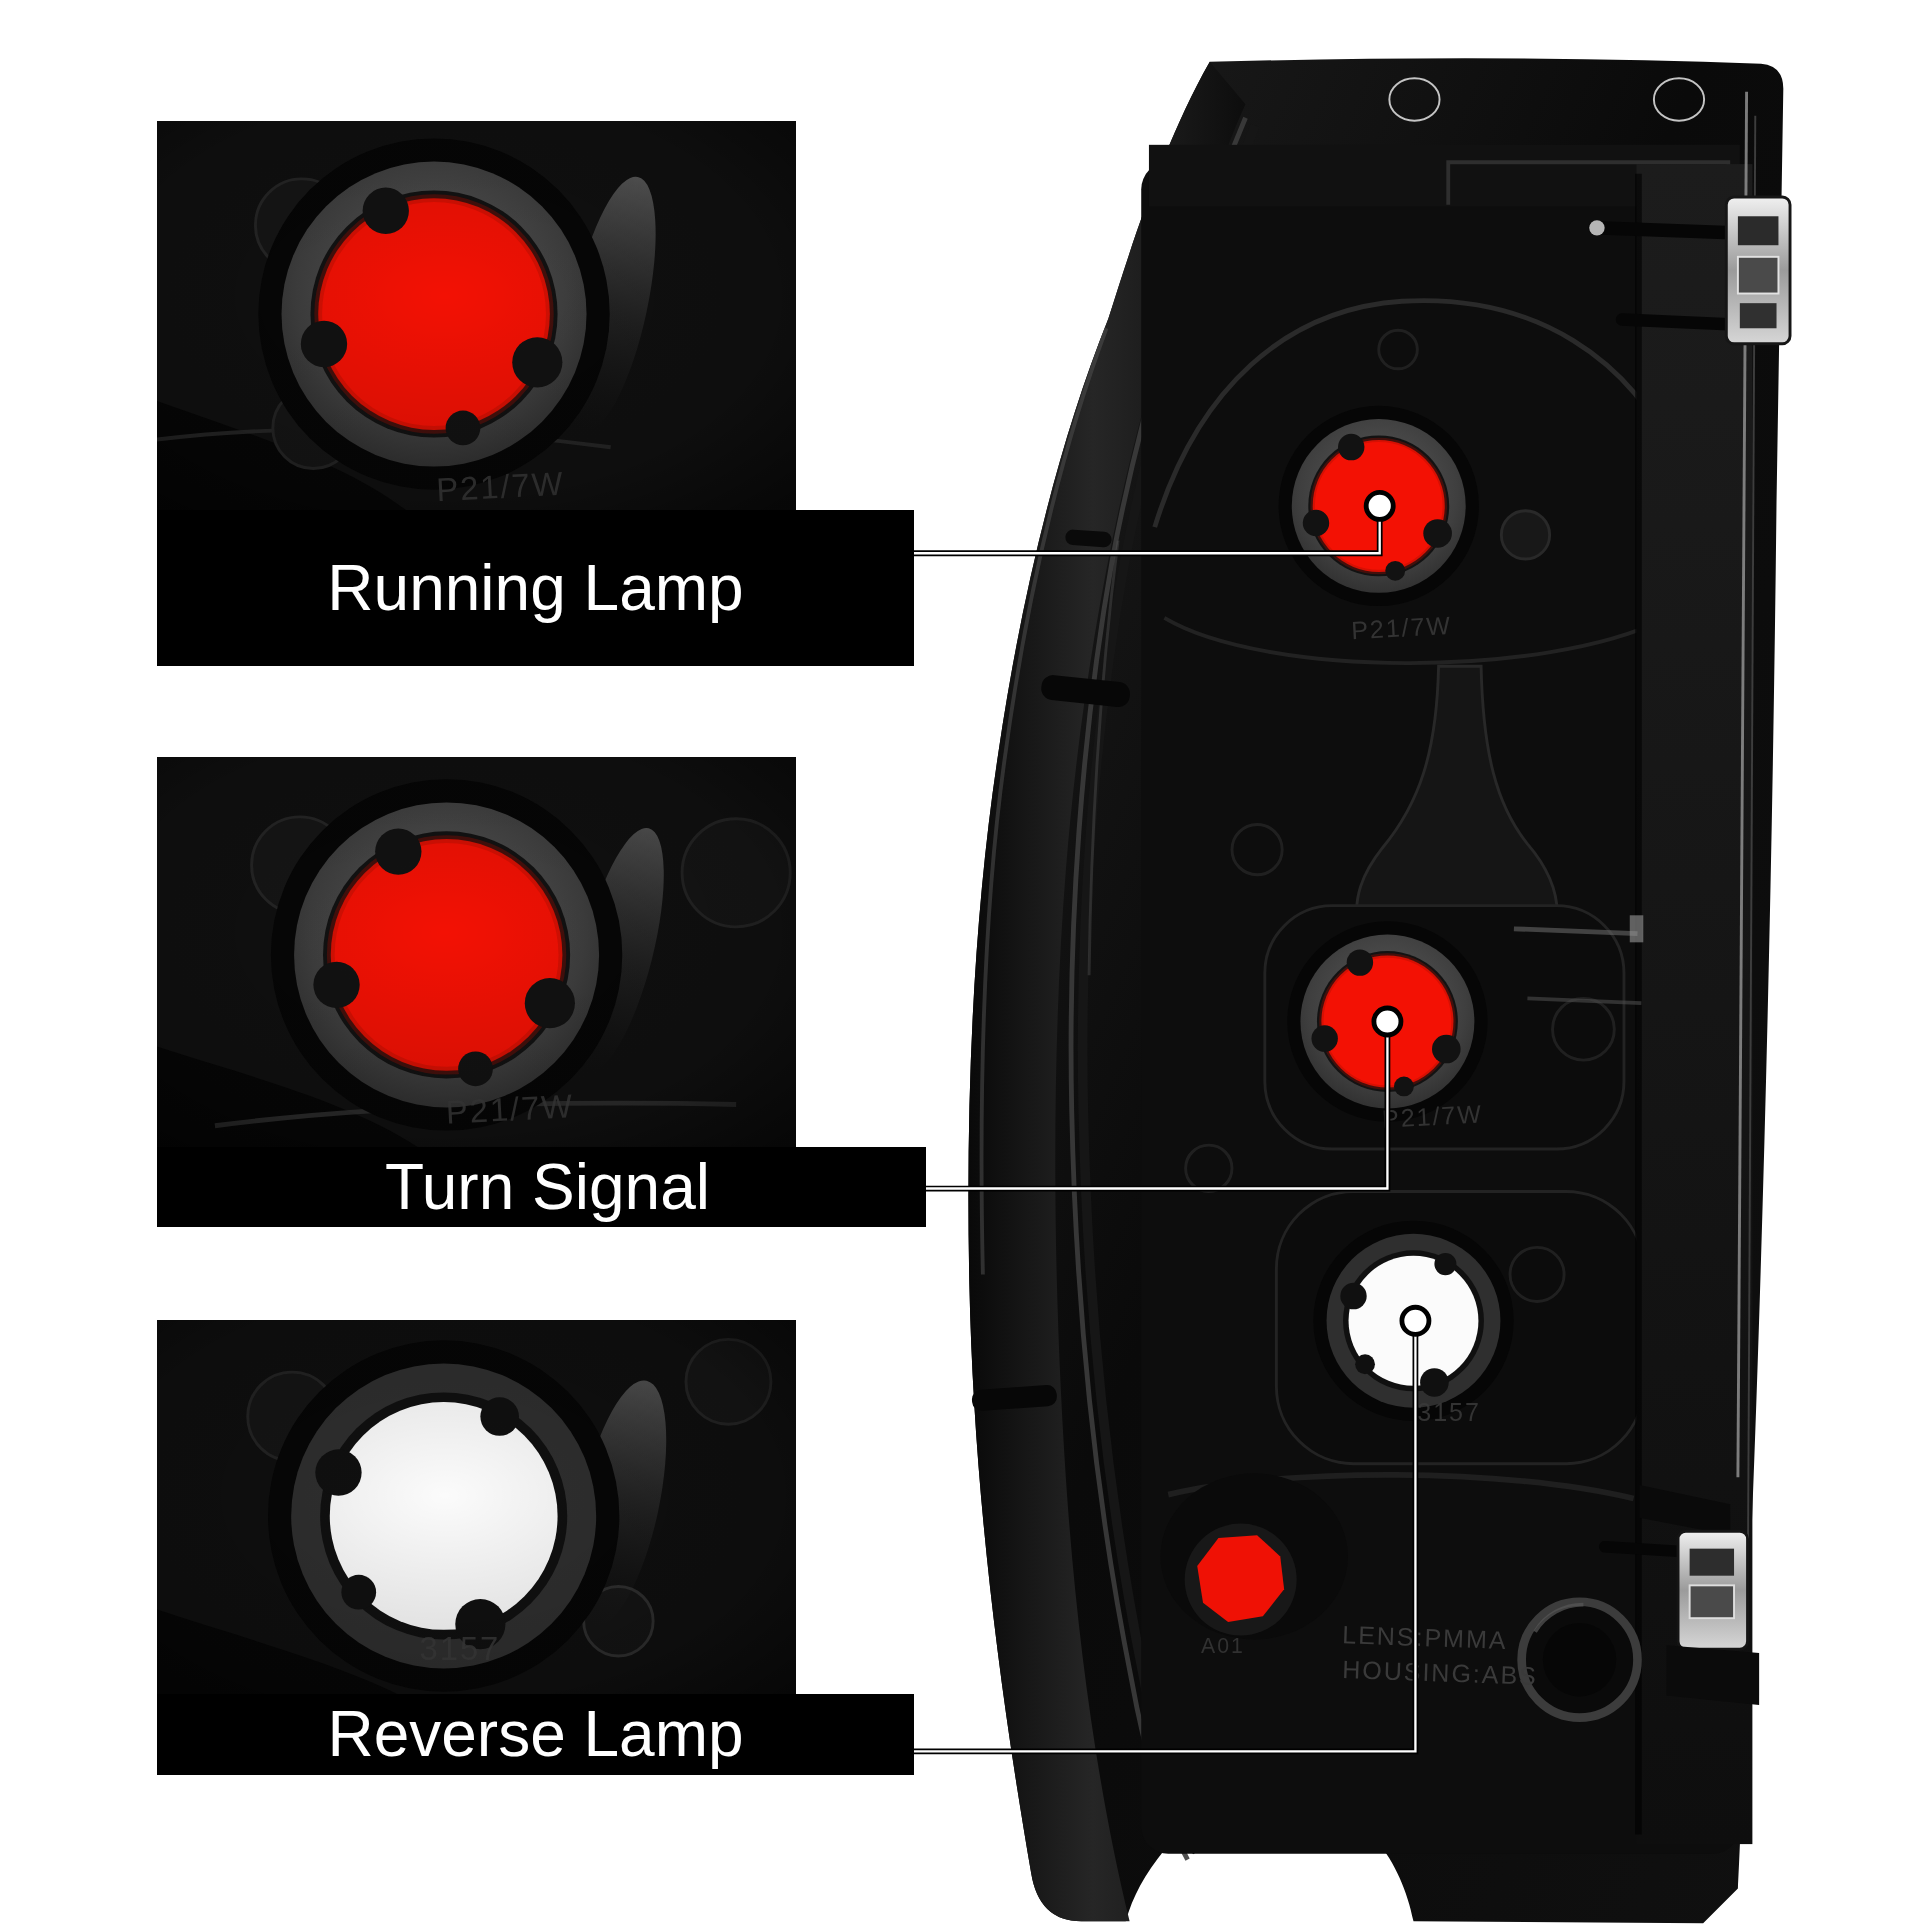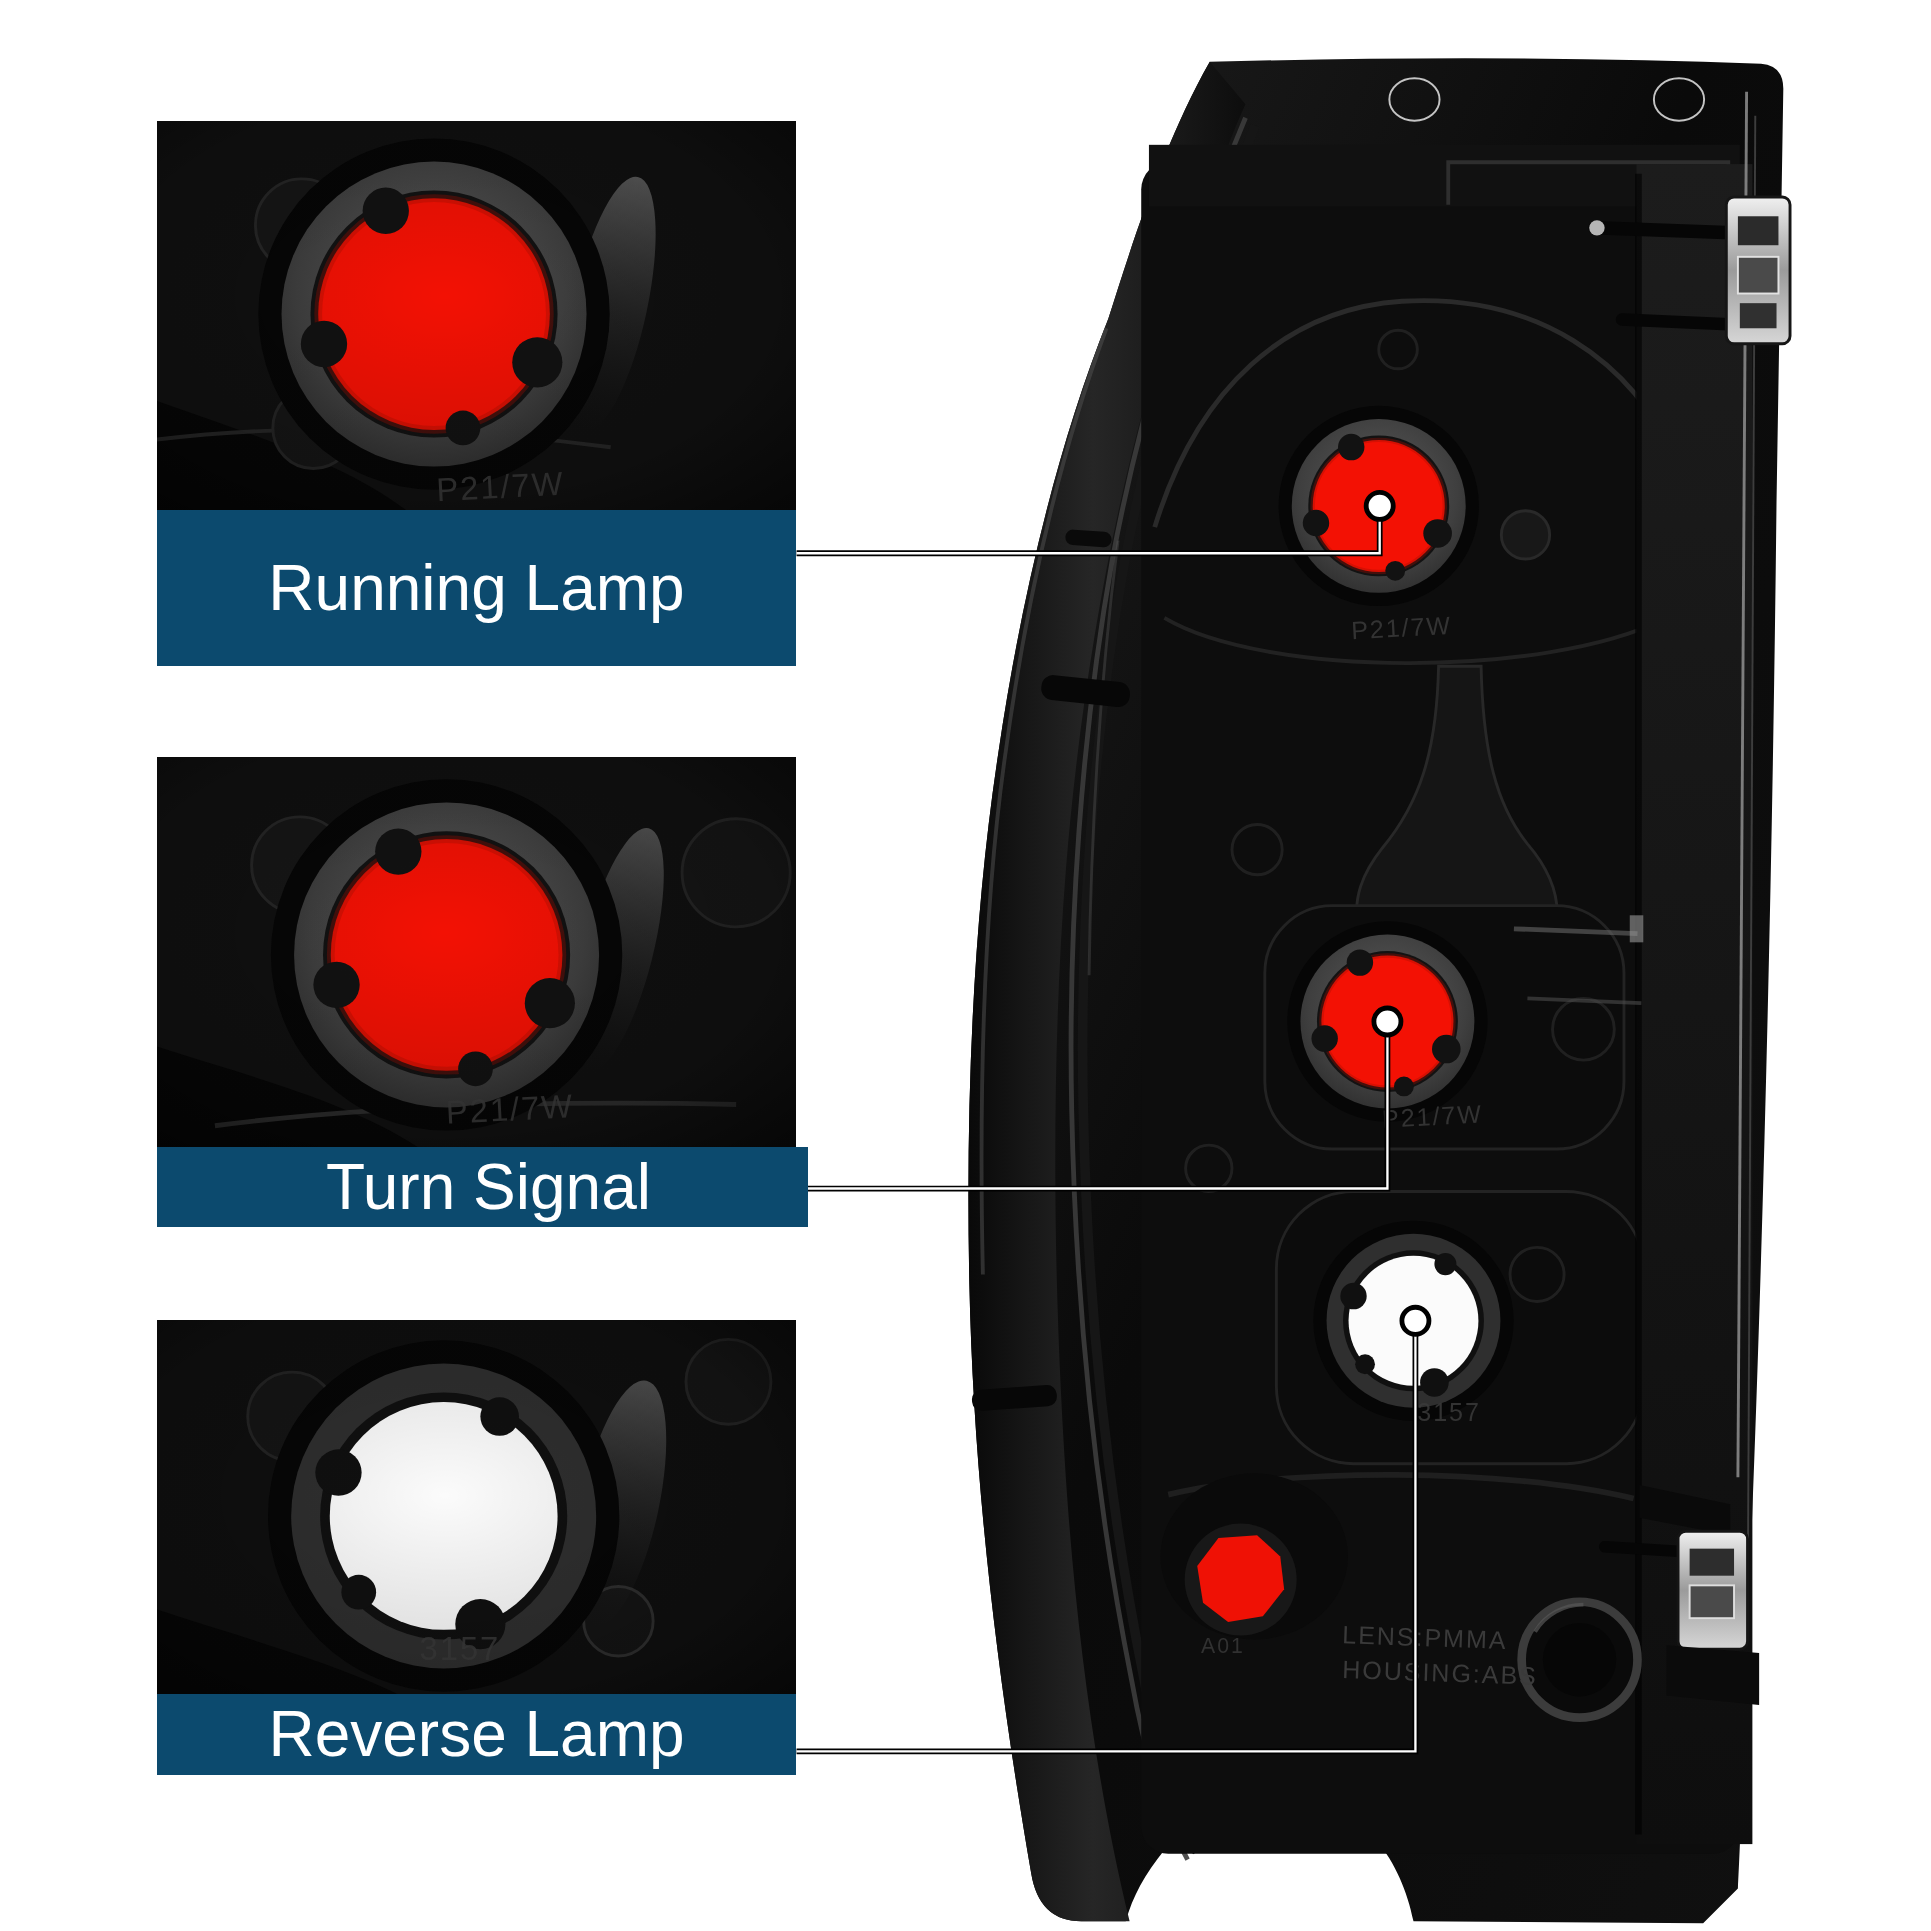--- a/index.html
+++ b/index.html
@@ -1,20 +1,20 @@
 <!DOCTYPE html>
 <html><head>
 <meta charset="utf-8">
 <style>
   html,body{margin:0;padding:0;background:#ffffff;}
   body{width:1931px;height:1931px;position:relative;overflow:hidden;
        font-family:"Liberation Sans",sans-serif;}
   .photo{position:absolute;left:157px;width:639px;height:389px;overflow:hidden;background:#101010;}
   .photo svg{display:block;}
-  .callout-label{position:absolute;left:157px;width:639px;background:#0c4a6e;color:#fff;
+  .callout-label{position:absolute;left:157px;width:757px;background:#000000;color:#fff;
        display:flex;flex-direction:column;justify-content:center;align-items:center;
        font-size:64px;font-weight:400;letter-spacing:0;}
   .callout-label .line{display:block;line-height:77px;white-space:nowrap;}
   #label-running{top:510px;height:156px;}
   #label-turn{top:1147px;height:80px;padding-left:12px;}
   #label-reverse{top:1694px;height:81px;}
   #photo-running{top:121px;}
   #photo-turn{top:757px;height:390px;}
   #photo-reverse{top:1320px;height:390px;}
   #lamp-scene{position:absolute;left:0;top:0;}

